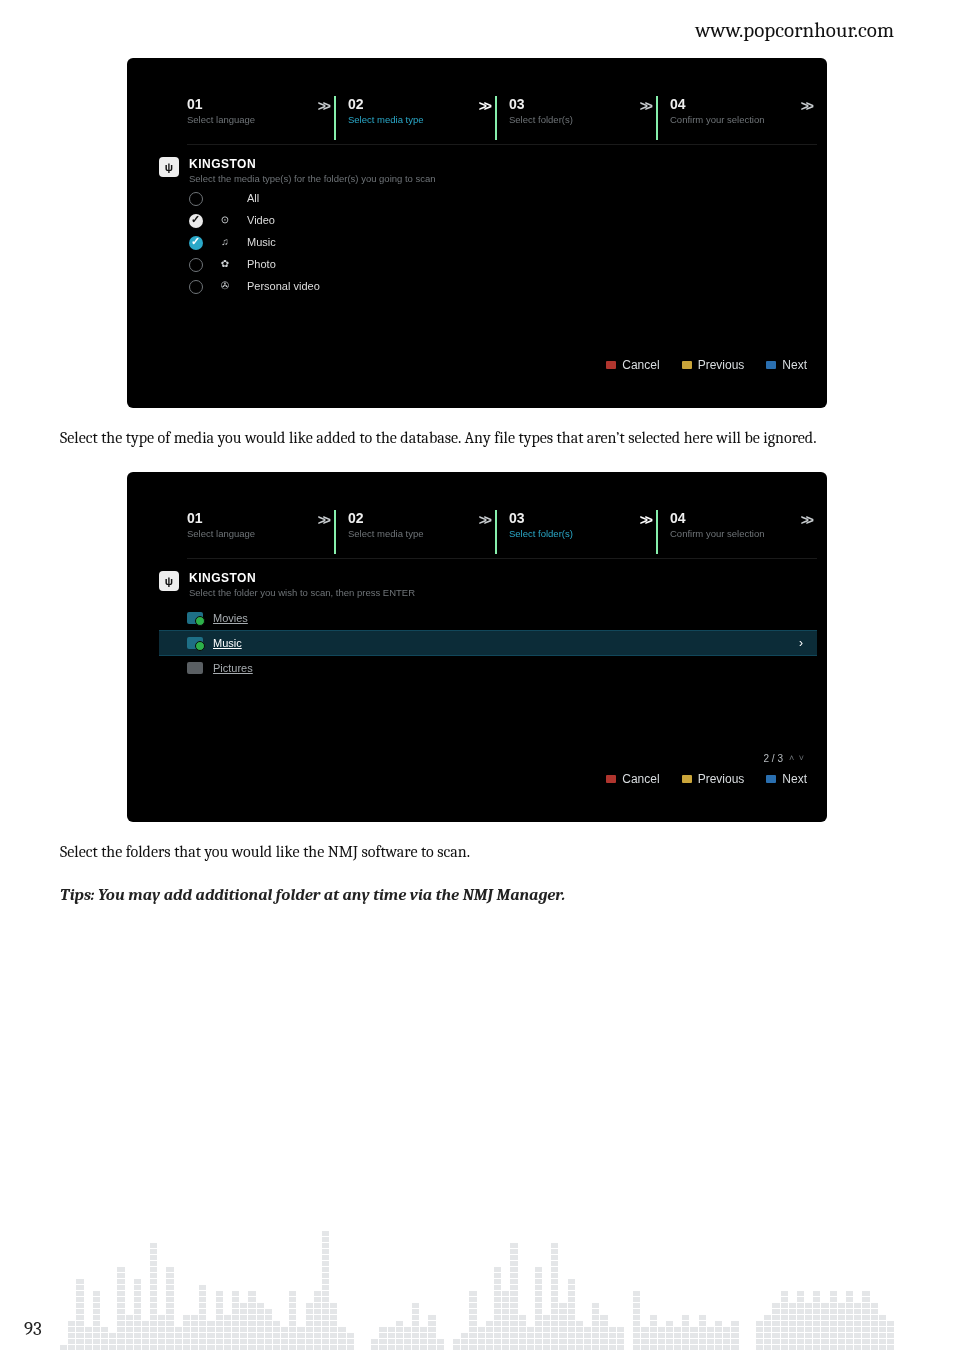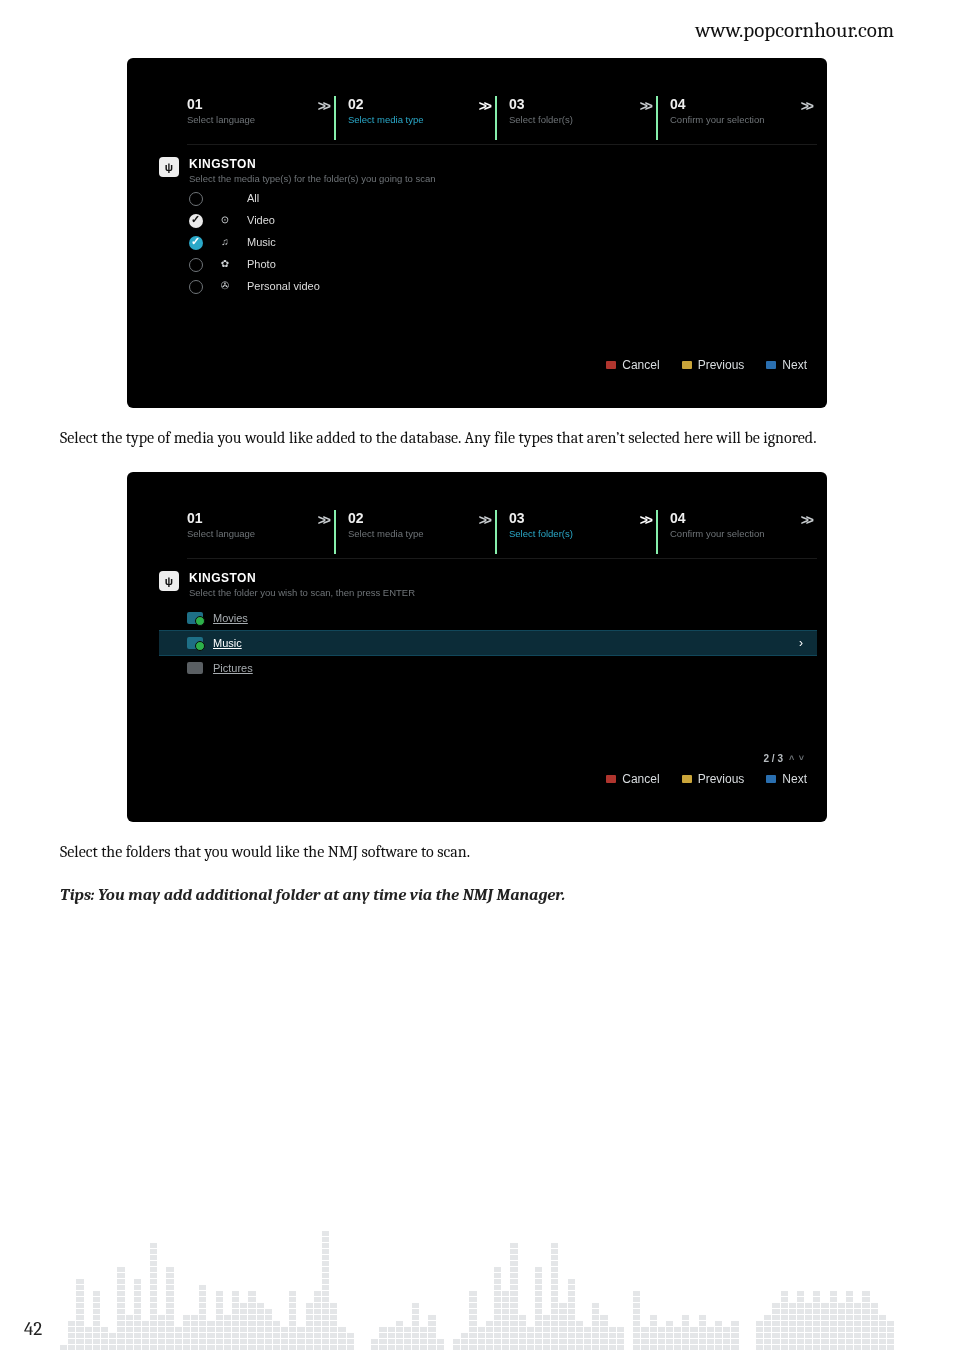--- a/index.html
+++ b/index.html
@@ -37,21 +37,21 @@
   .sq.yellow{background:#caa53a;}
   .sq.blue{background:#2a6fb0;}
   .folders{margin-top:8px;margin-left:-28px;}
   .frow{display:flex;align-items:center;gap:10px;height:24px;padding-left:28px;font-size:11px;color:#a7acb0;position:relative;text-decoration:underline;}
   .frow.sel{background:linear-gradient(#0c2c38,#0c2c38);color:#fff;border-top:1px solid #11475a;border-bottom:1px solid #11475a;}
   .frow.sel .farrow{position:absolute;right:14px;color:#fff;font-size:12px;}
   .ficon{width:16px;height:12px;border-radius:2px;position:relative;}
   .ficon.teal{background:#1e6f86;}
   .ficon.teal::after{content:"";position:absolute;right:-2px;bottom:-2px;width:8px;height:8px;border-radius:50%;background:#2db04a;border:1px solid #0a0a0a;}
   .ficon.grey{background:#5a5f63;}
-  .counter{position:absolute;right:12px;bottom:40px;color:#b7bcc0;font-size:10px;display:flex;align-items:center;gap:6px;font-weight:bold;}
+  .counter{position:absolute;right:12px;bottom:40px;color:#b7bcc0;font-size:10px;display:flex;align-items:center;gap:6px;}
   .counter .arrs{color:#6f7478;font-size:9px;letter-spacing:1px;}
   .para{font-size:16px;line-height:1.35;margin:14px 0 22px 0;font-family:Cambria,Georgia,serif;}
   .tips{font-style:italic;font-size:16.5px;color:#222;margin:6px 0 30px 0;font-weight:bold;}
   .chartband{position:absolute;left:0;right:0;bottom:0;height:168px;overflow:hidden;}
   .bars{position:absolute;left:60px;right:60px;bottom:0;height:168px;display:flex;align-items:flex-end;gap:1px;}
   .barcol{flex:1;display:flex;flex-direction:column-reverse;gap:1px;align-items:stretch;}
   .cell{height:5px;background:#e4e6e8;}
   .pagenum{position:absolute;left:24px;bottom:10px;font-size:19px;color:#222;}
 </style>
 </head>
@@ -1106,14 +1106,14 @@
         <div class="barcol">
           <div class="cell"></div>
           <div class="cell"></div>
           <div class="cell"></div>
           <div class="cell"></div>
           <div class="cell"></div>
         </div>
       </div>
   </div>
 
-  <div class="pagenum">42</div>
+  <div class="pagenum">93</div>
 </div>
 
 </body></html>

